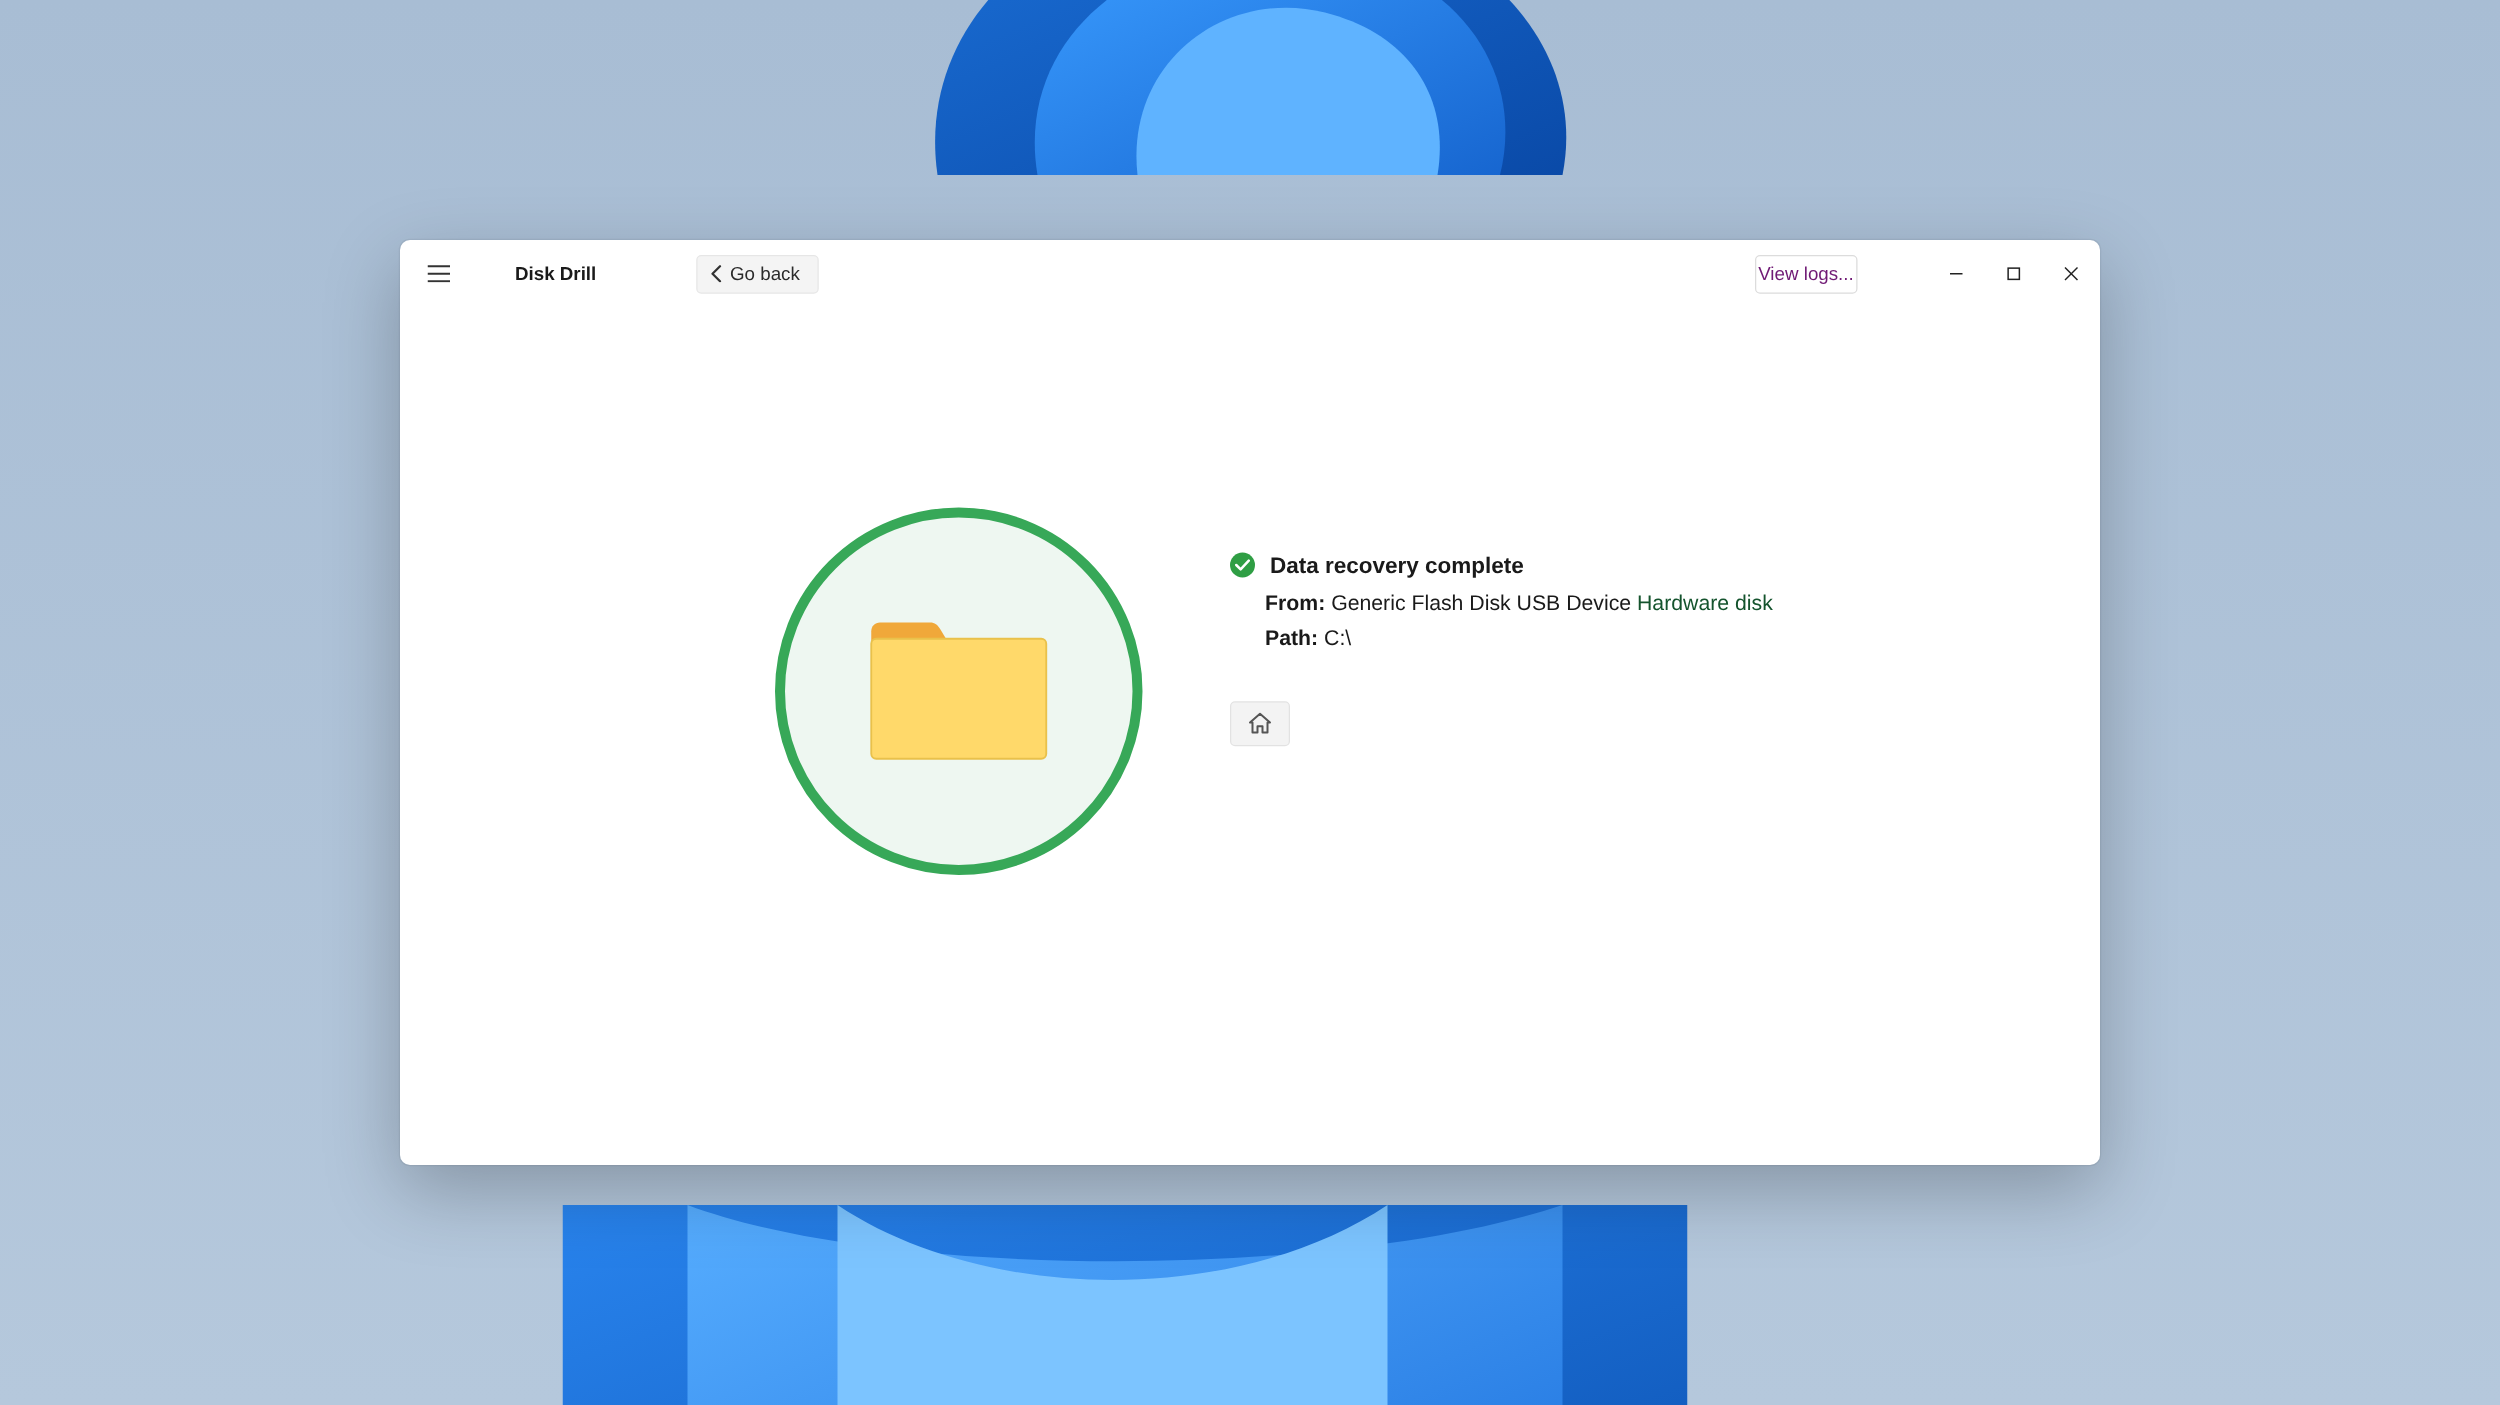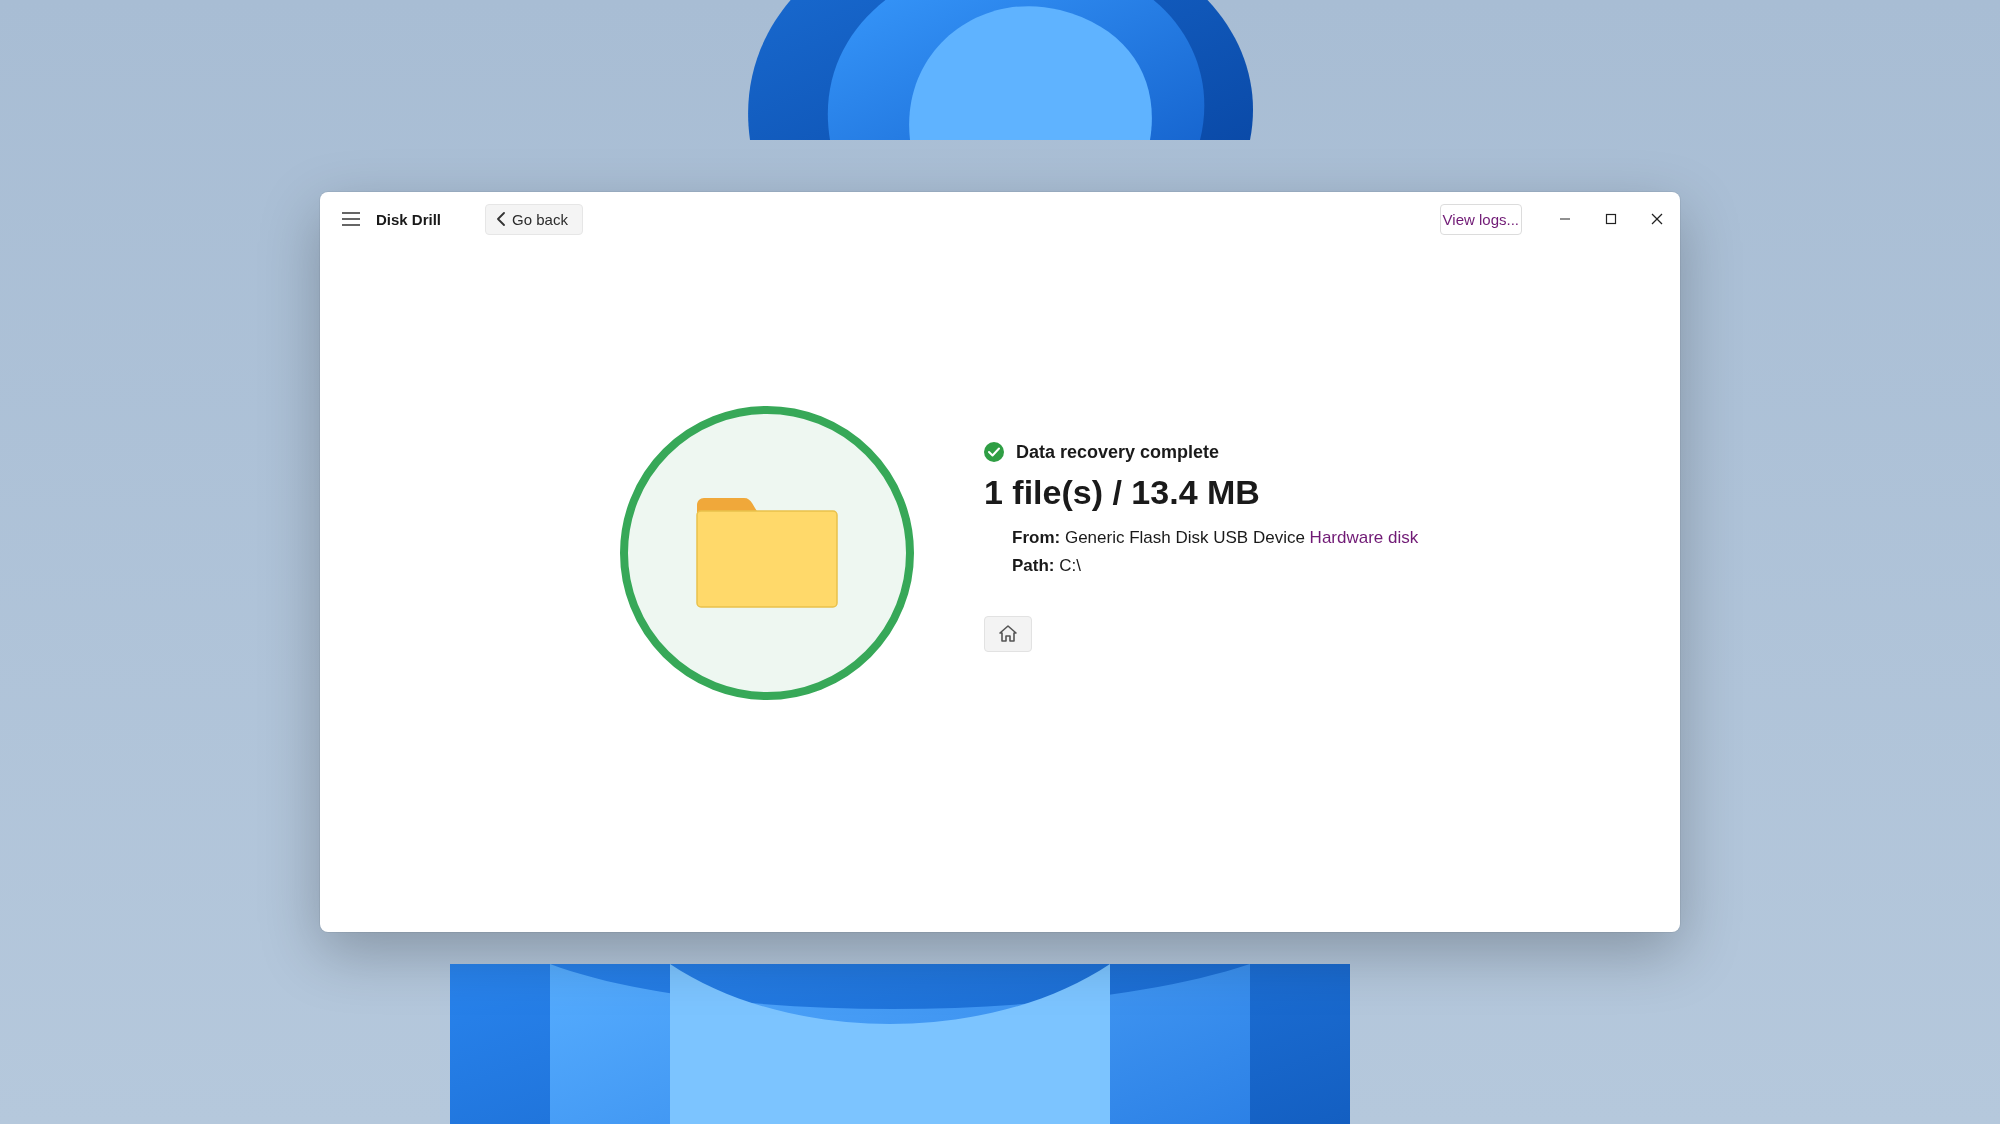--- a/index.html
+++ b/index.html
@@ -45,20 +45,21 @@
     flex-direction: column;
     overflow: hidden;
     z-index: 2;
   }
 
   .titlebar {
     height: 54px;
     display: flex;
     align-items: center;
     padding: 0 0 0 14px;
+    gap: 36px;
   }
   .hamburger {
     width: 34px; height: 34px;
     display: flex; align-items: center; justify-content: center;
     cursor: pointer;
     border-radius: 4px;
   }
   .hamburger svg { width: 18px; height: 14px; }
 
   .app-title {
@@ -159,21 +160,21 @@
     font-size: 34px;
     font-weight: 700;
     margin-bottom: 16px;
   }
   .meta-row {
     font-size: 17px;
     margin-bottom: 8px;
     color: #1a1a1a;
   }
   .meta-row .lbl { font-weight: 600; margin-left: 28px; }
-  .meta-row .muted { color: #701a75; }
+  .meta-row .muted { color: #14532d; }
   .actions {
     margin-top: 40px;
     display: flex;
     gap: 14px;
   }
   .btn-primary {
     background: #0d8af0;
     color: #fff;
     border: none;
     border-radius: 4px;
@@ -284,21 +285,20 @@
     <div class="info-col">
       <div class="status-row">
         <div class="check-badge">
           <svg viewBox="0 0 12 10">
             <polyline points="1,5 4.5,8.5 11,1.5" fill="none" stroke="#fff" stroke-width="2" stroke-linecap="round" stroke-linejoin="round"></polyline>
           </svg>
         </div>
         <div class="status-text">Data recovery complete</div>
       </div>
 
-      <div class="headline">1 file(s) / 13.4 MB</div>
 
       <div class="meta-row">
         <span class="lbl">From:</span>
         <span>Generic Flash Disk USB Device</span>
         <span class="muted">Hardware disk</span>
       </div>
 
       <div class="meta-row">
         <span class="lbl">Path:</span>
         <span>C:\</span>

